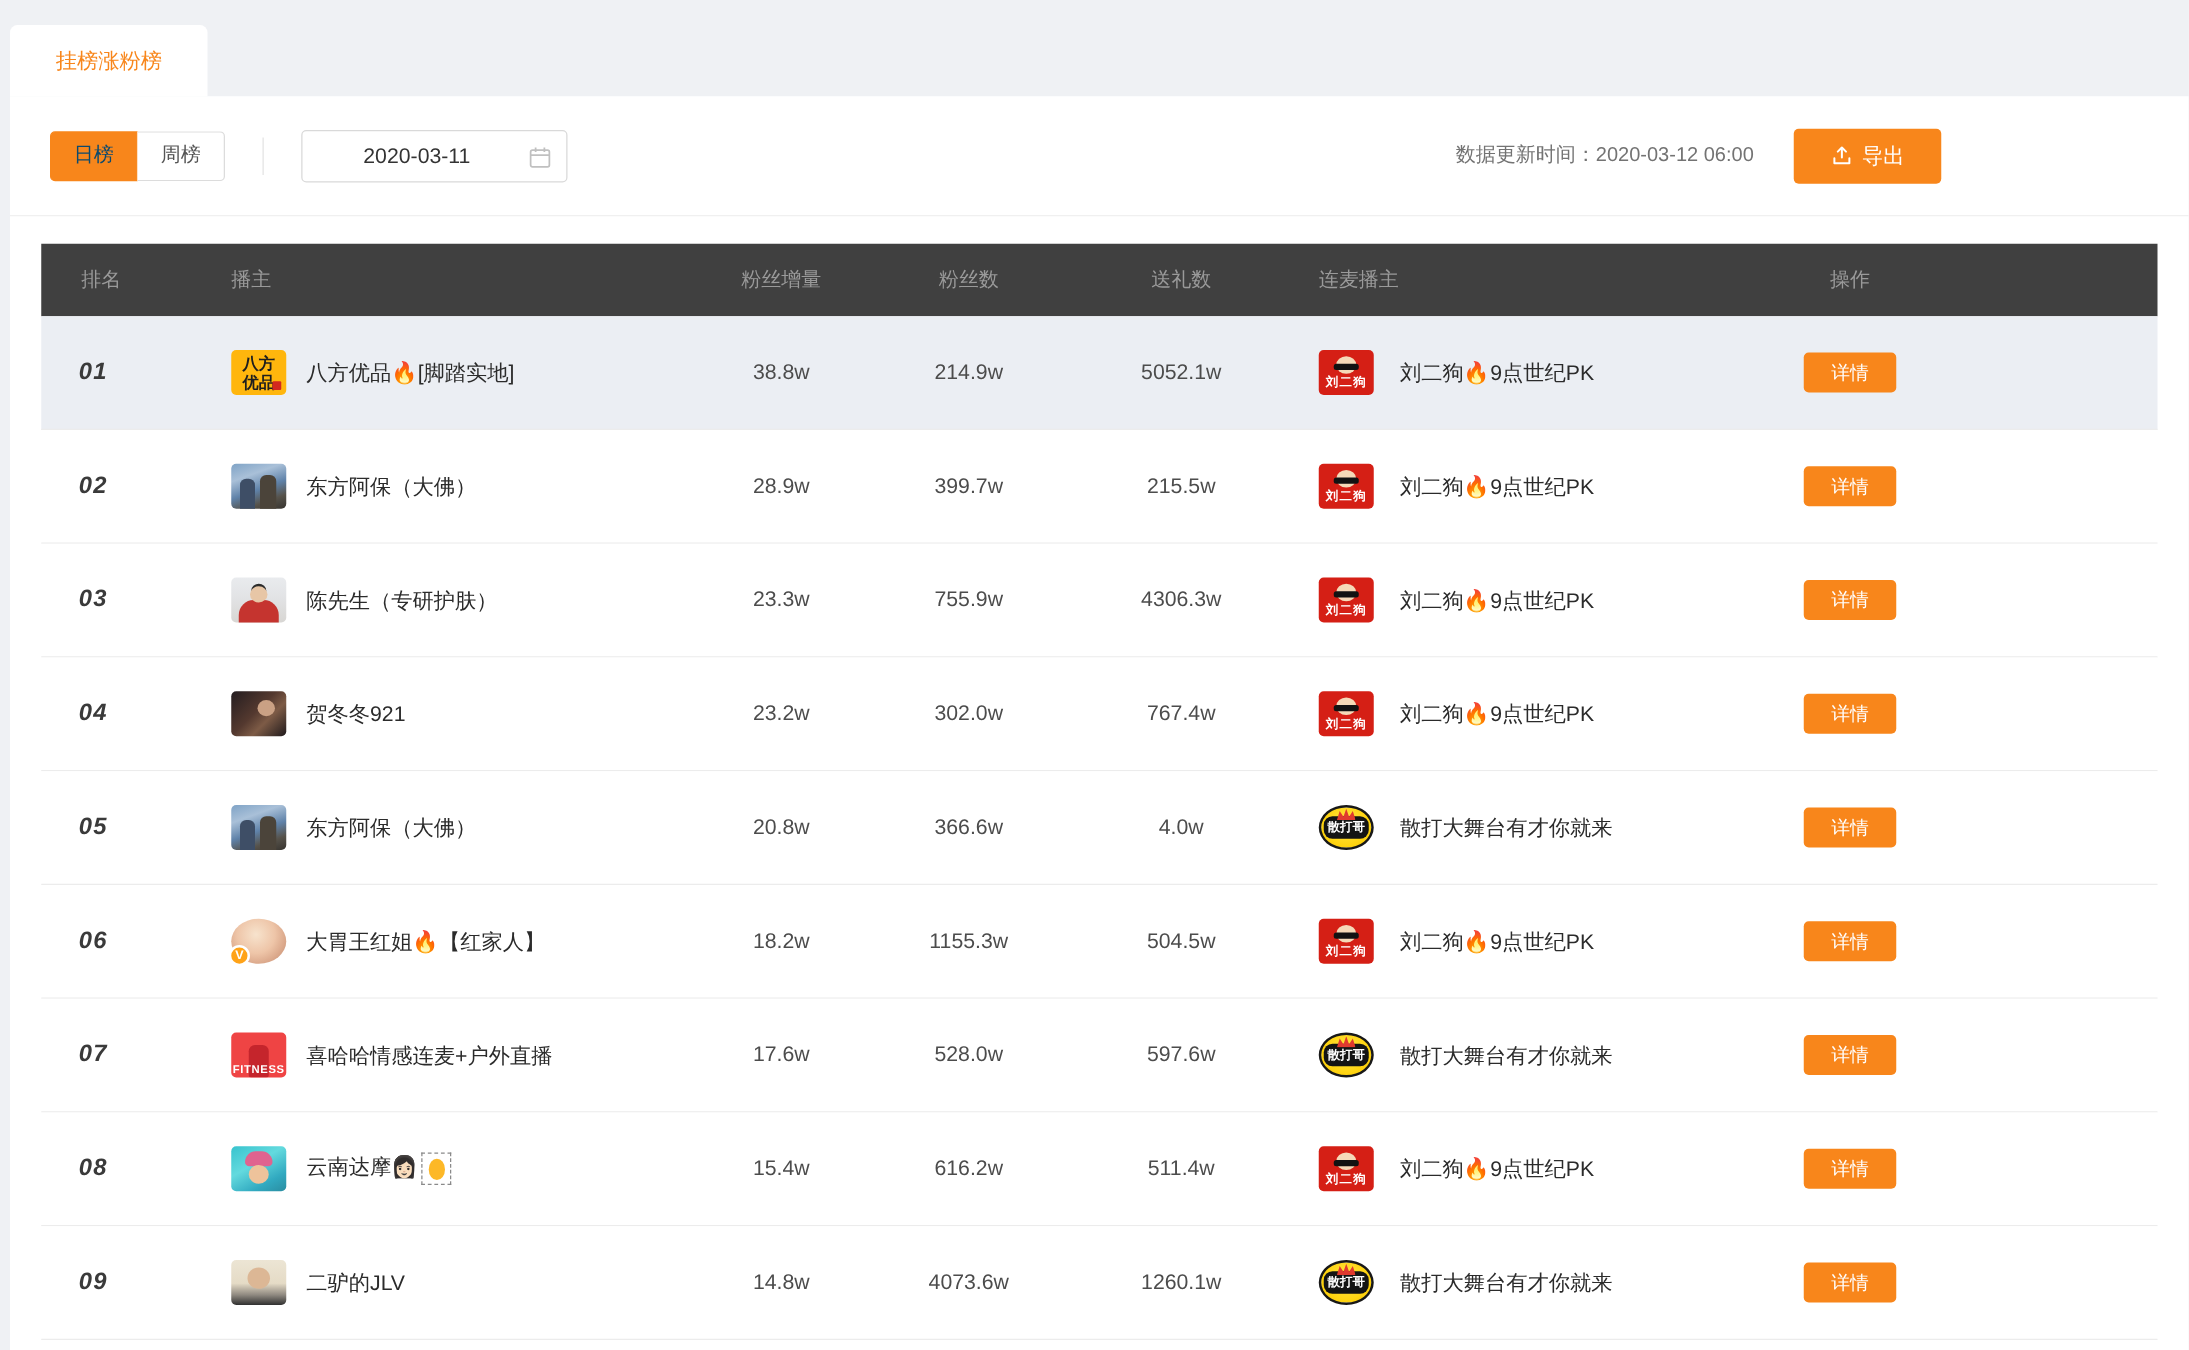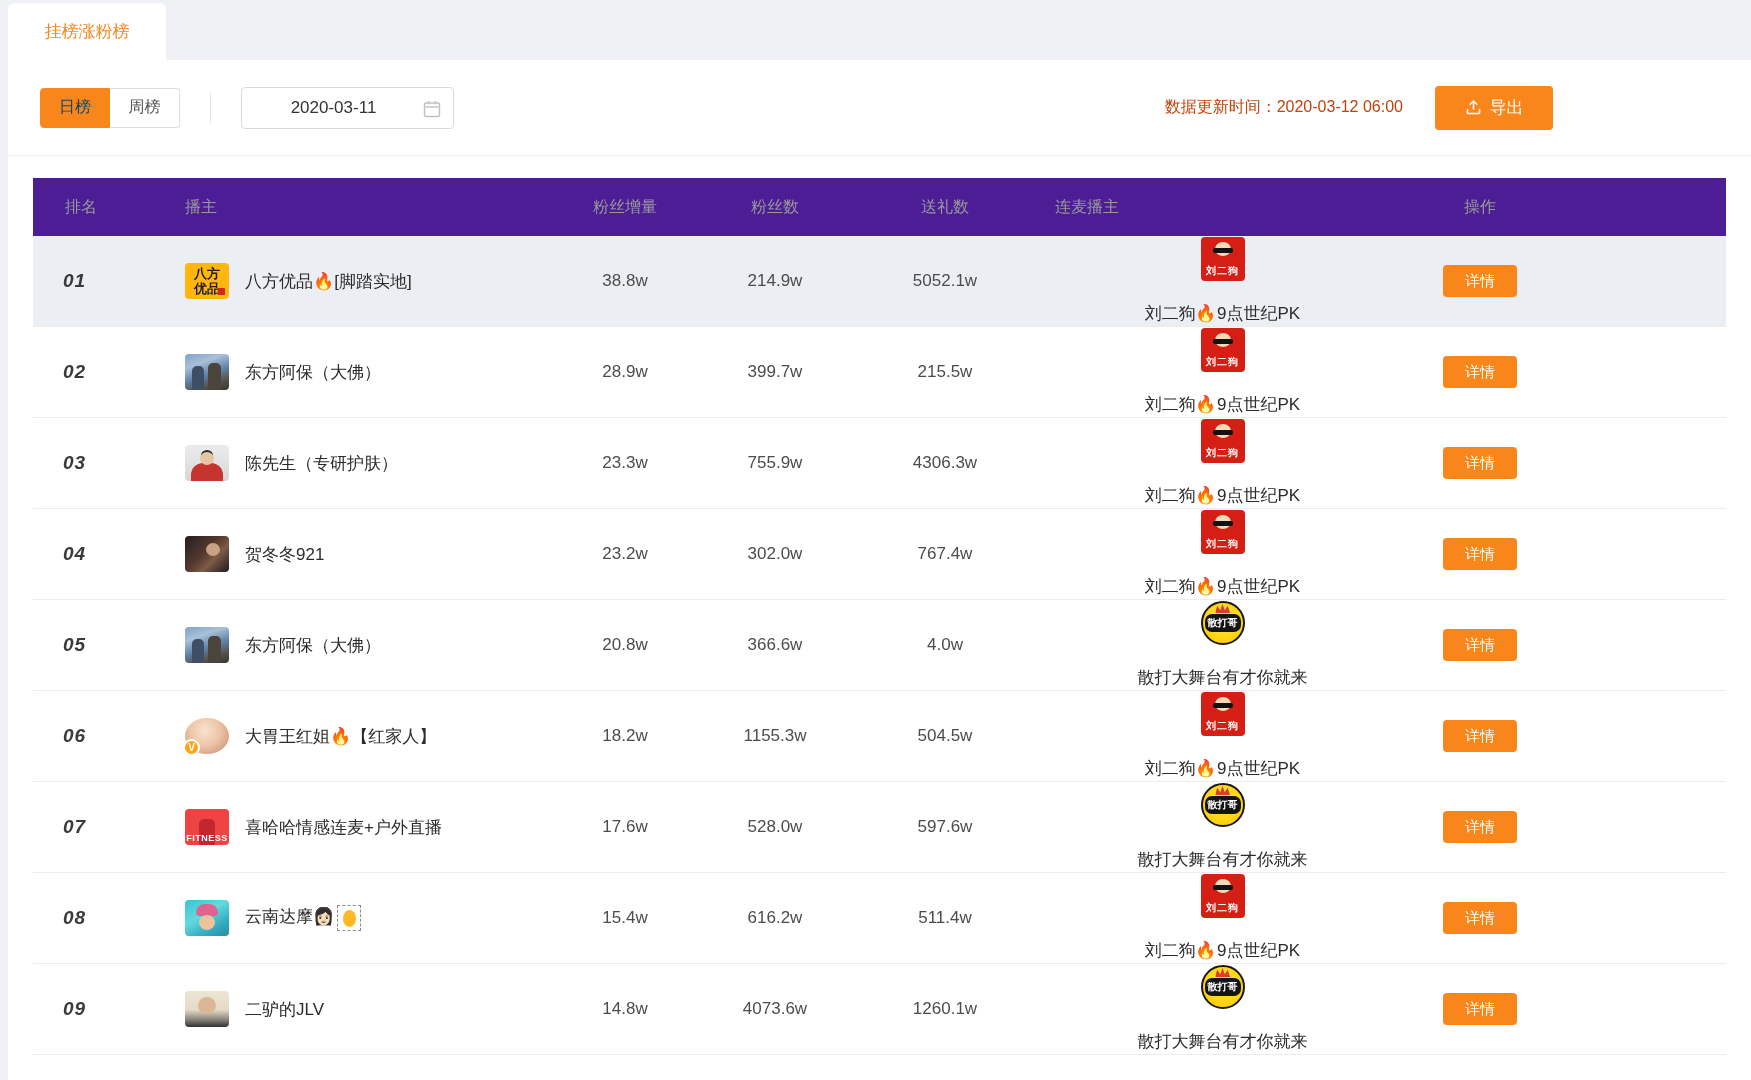--- a/index.html
+++ b/index.html
@@ -1,21 +1,21 @@
 <!DOCTYPE html>
 <html style="--accent: #F8861B; --highlight: #EBEEF3;"><head>
 <meta charset="utf-8">
 <style>
   :root{ --accent:#F8861B; --highlight:#EBEEF3; }
   *{ margin:0; padding:0; box-sizing:border-box; }
   html,body{ width:1751px; height:1080px; overflow:hidden; }
   body{ font-family:"Liberation Sans","DejaVu Sans",sans-serif; background:#eff1f4; color:#2b2b2b; }
 
   
-  .tabstrip{ height:60px; background:#eff1f4; display:flex; align-items:flex-end; }
+  .tabstrip{ height:77px; background:#eff1f4; display:flex; align-items:flex-end; }
   .tab{ margin-left:8px; width:158px; height:57px; background:#fff; border-radius:6px 6px 0 0;
         display:flex; align-items:center; justify-content:center;
         color:var(--accent); font-size:17px; cursor:pointer; }
 
   
   .panel{ margin-left:8px; background:#fff; height:1020px; }
 
   
   .toolbar{ height:96px; display:flex; align-items:center; padding:0 198px 0 32px;
             border-bottom:1px solid #f0f0f0; }
@@ -24,41 +24,41 @@
             border:1px solid #dcdcdc; background:#fff; color:#555; cursor:pointer; }
   .seg-btn.first{ border-radius:4px 0 0 4px; }
   .seg-btn.last{ border-radius:0 4px 4px 0; border-left:none; }
   .seg-btn.active{ background:var(--accent); border-color:var(--accent); color:#0c4a6e; }
   .vline{ width:1px; height:30px; background:#e3e3e3; margin:0 30px; }
   .datebox{ width:213px; height:42px; border:1px solid #d9d9d9; border-radius:4px; display:flex;
             align-items:center; justify-content:center; position:relative; font-size:17px; color:#333;
             cursor:pointer; padding-right:28px; }
   .datebox .cal{ position:absolute; right:12px; top:12px; }
   .right-group{ margin-left:auto; display:flex; align-items:center; gap:32px; }
-  .update-text{ font-size:16px; color:#c2410c; }
+  .update-text{ font-size:16px; color:#737373; }
   .export-btn{ height:44px; min-width:118px; padding:0 22px; background:var(--accent); color:#fff;
                border:none; border-radius:4px; font-size:17px; display:flex; align-items:center;
                justify-content:center; gap:8px; cursor:pointer; font-family:inherit; }
 
   
   .table-wrap{ margin:0 25px; padding-top:22px; }
   .tgrid{ display:grid; grid-template-columns:152px 375px 130px 170px 170px 360px 180px 1fr; align-items:center; }
-  .thead{ height:58px; background:#4c1d95; color:#9a9a9a; font-size:16px; }
+  .thead{ height:58px; background:#404040; color:#9a9a9a; font-size:16px; }
   .th-rank{ padding-left:32px; }
   .th-num{ text-align:center; }
   .th-cohost{ padding-left:25px; }
   .th-action{ text-align:center; }
   .trow{ height:91px; border-bottom:1px solid #ececec; background:#fff; }
   .trow.highlight{ background:var(--highlight); }
   .c-rank{ padding-left:30px; }
   .rank{ font-size:19px; font-weight:700; font-style:italic; color:#3a3a3a; letter-spacing:1px; }
   .c-host{ display:flex; align-items:center; gap:16px; }
   .host-name{ font-size:17px; color:#2b2b2b; }
   .c-num{ text-align:center; font-size:17px; color:#4c4c4c; }
-  .c-cohost{ display:flex; align-items:center; gap:21px; padding-left:25px;flex-direction:column; }
+  .c-cohost{ display:flex; align-items:center; gap:21px; padding-left:25px; }
   .c-action{ text-align:center; }
   .detail-btn{ width:74px; height:32px; background:var(--accent); color:#fff; border:none; border-radius:4px;
                font-size:15px; cursor:pointer; font-family:inherit; }
 
   
   .avatar{ width:44px; height:36px; border-radius:4px; position:relative; flex:0 0 44px;
            display:flex; align-items:center; justify-content:center; overflow:visible; }
   .av-text:empty{ display:none; }
   .v-badge:empty{ display:none; }
 

